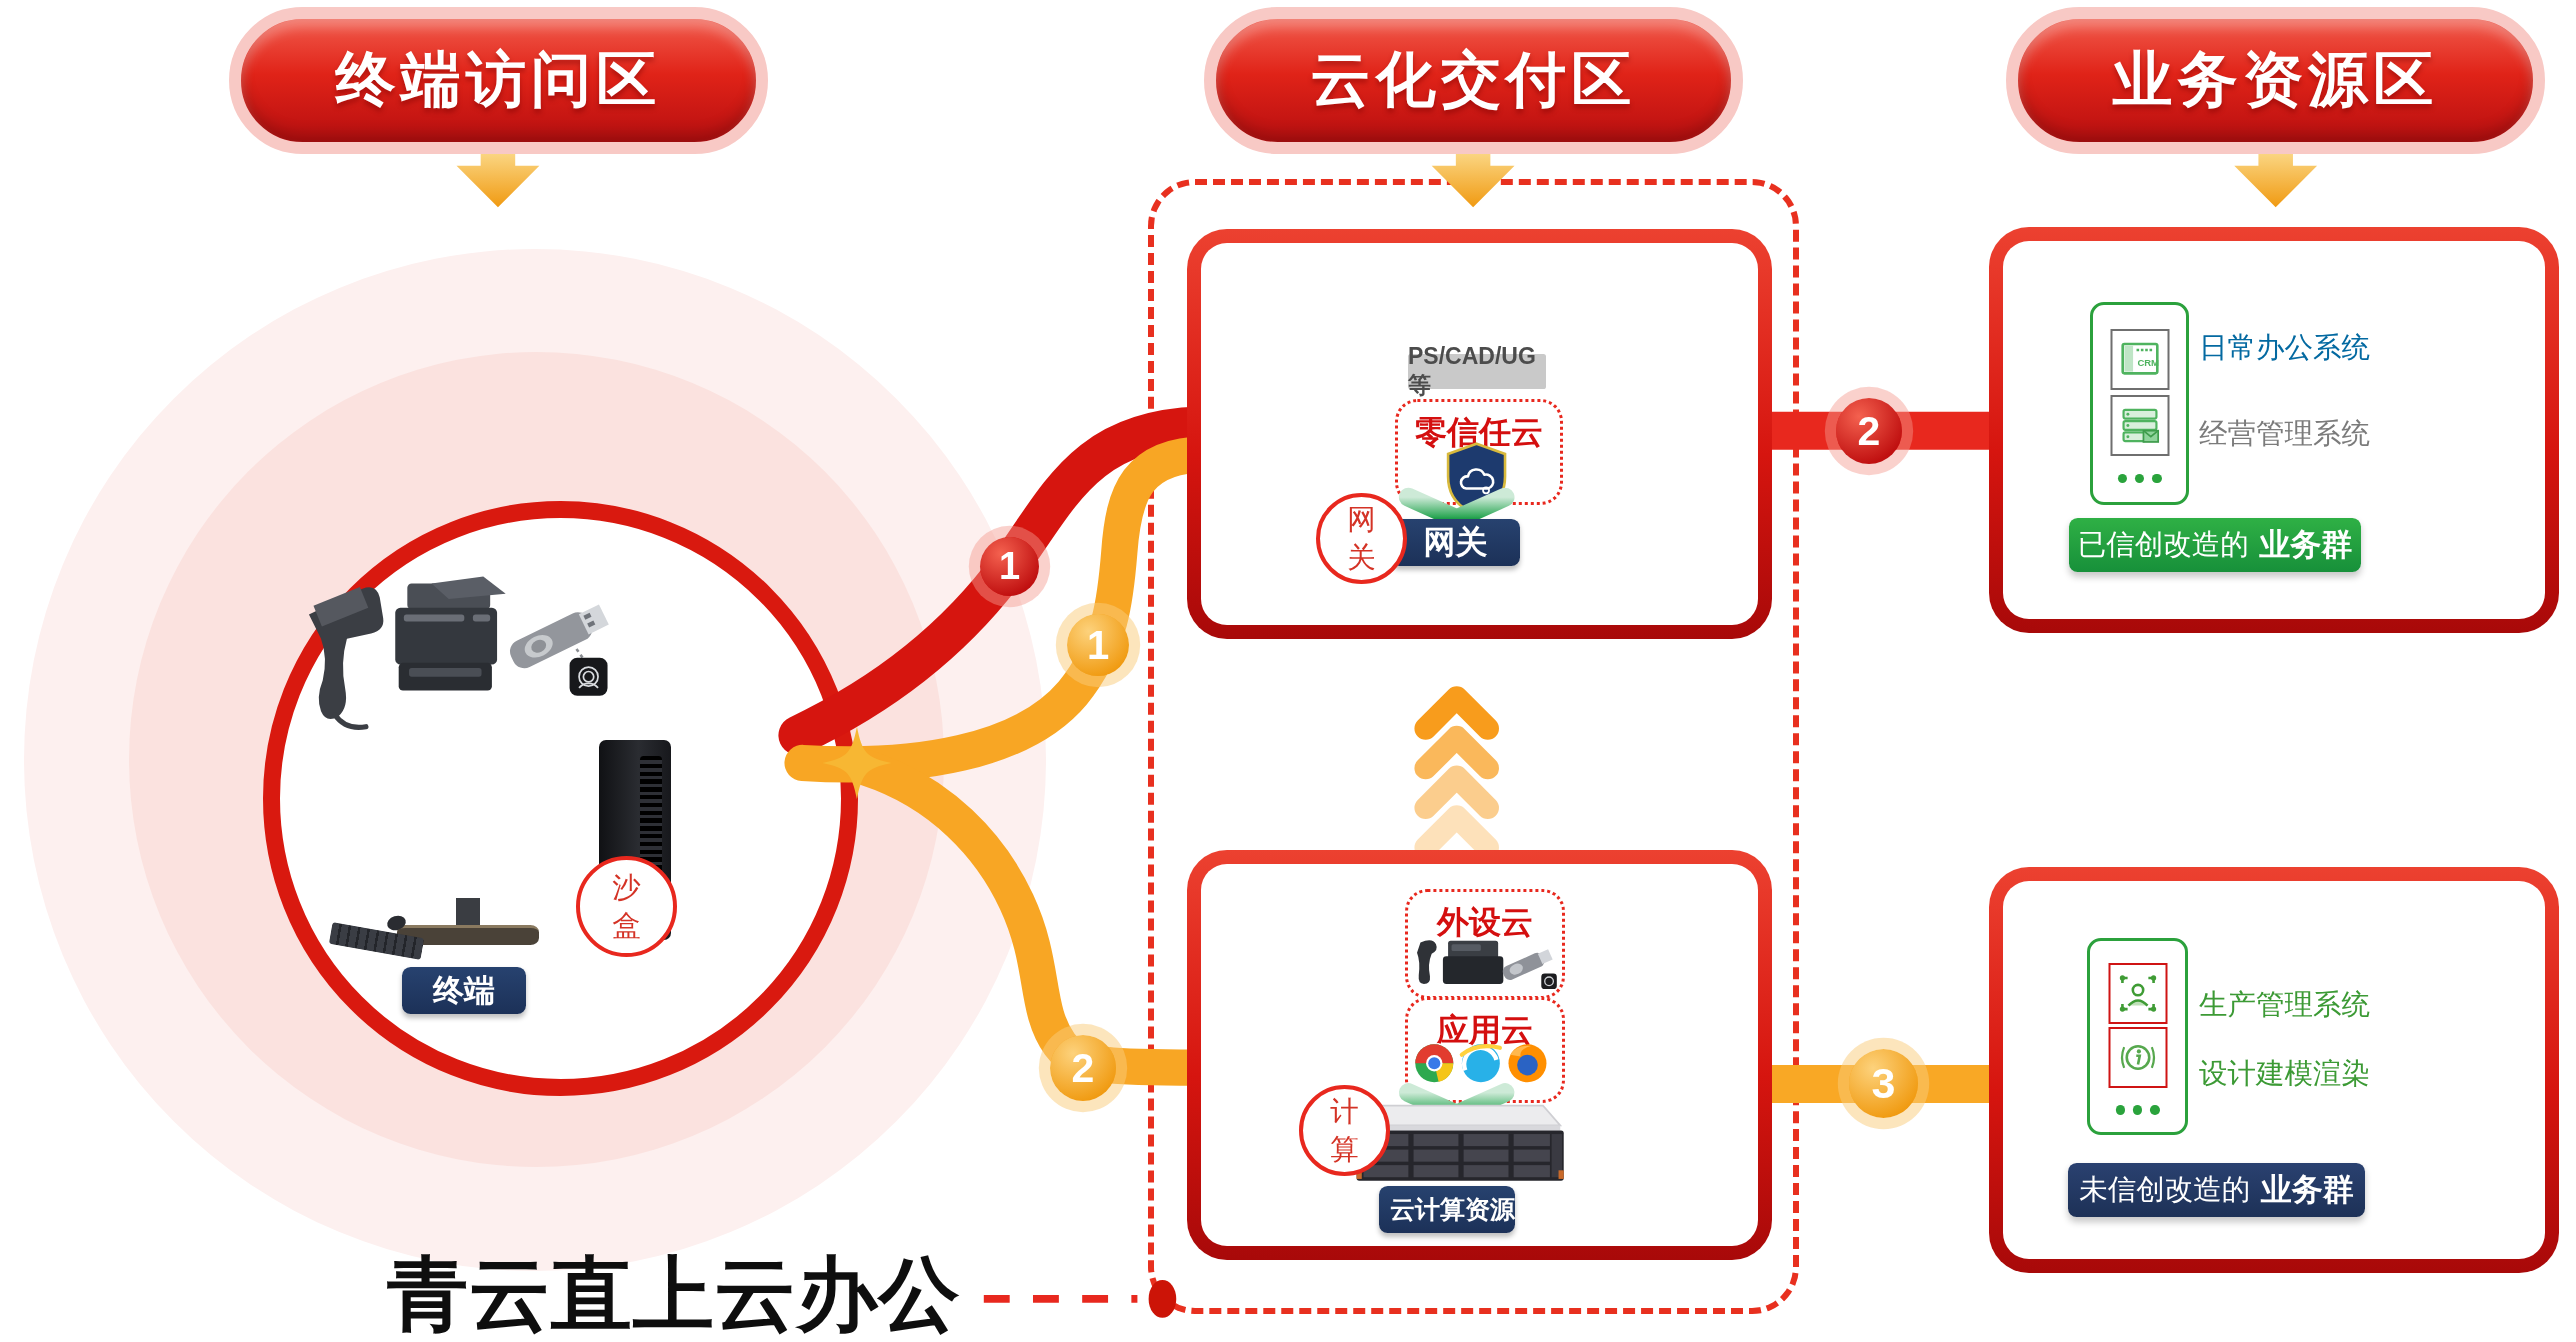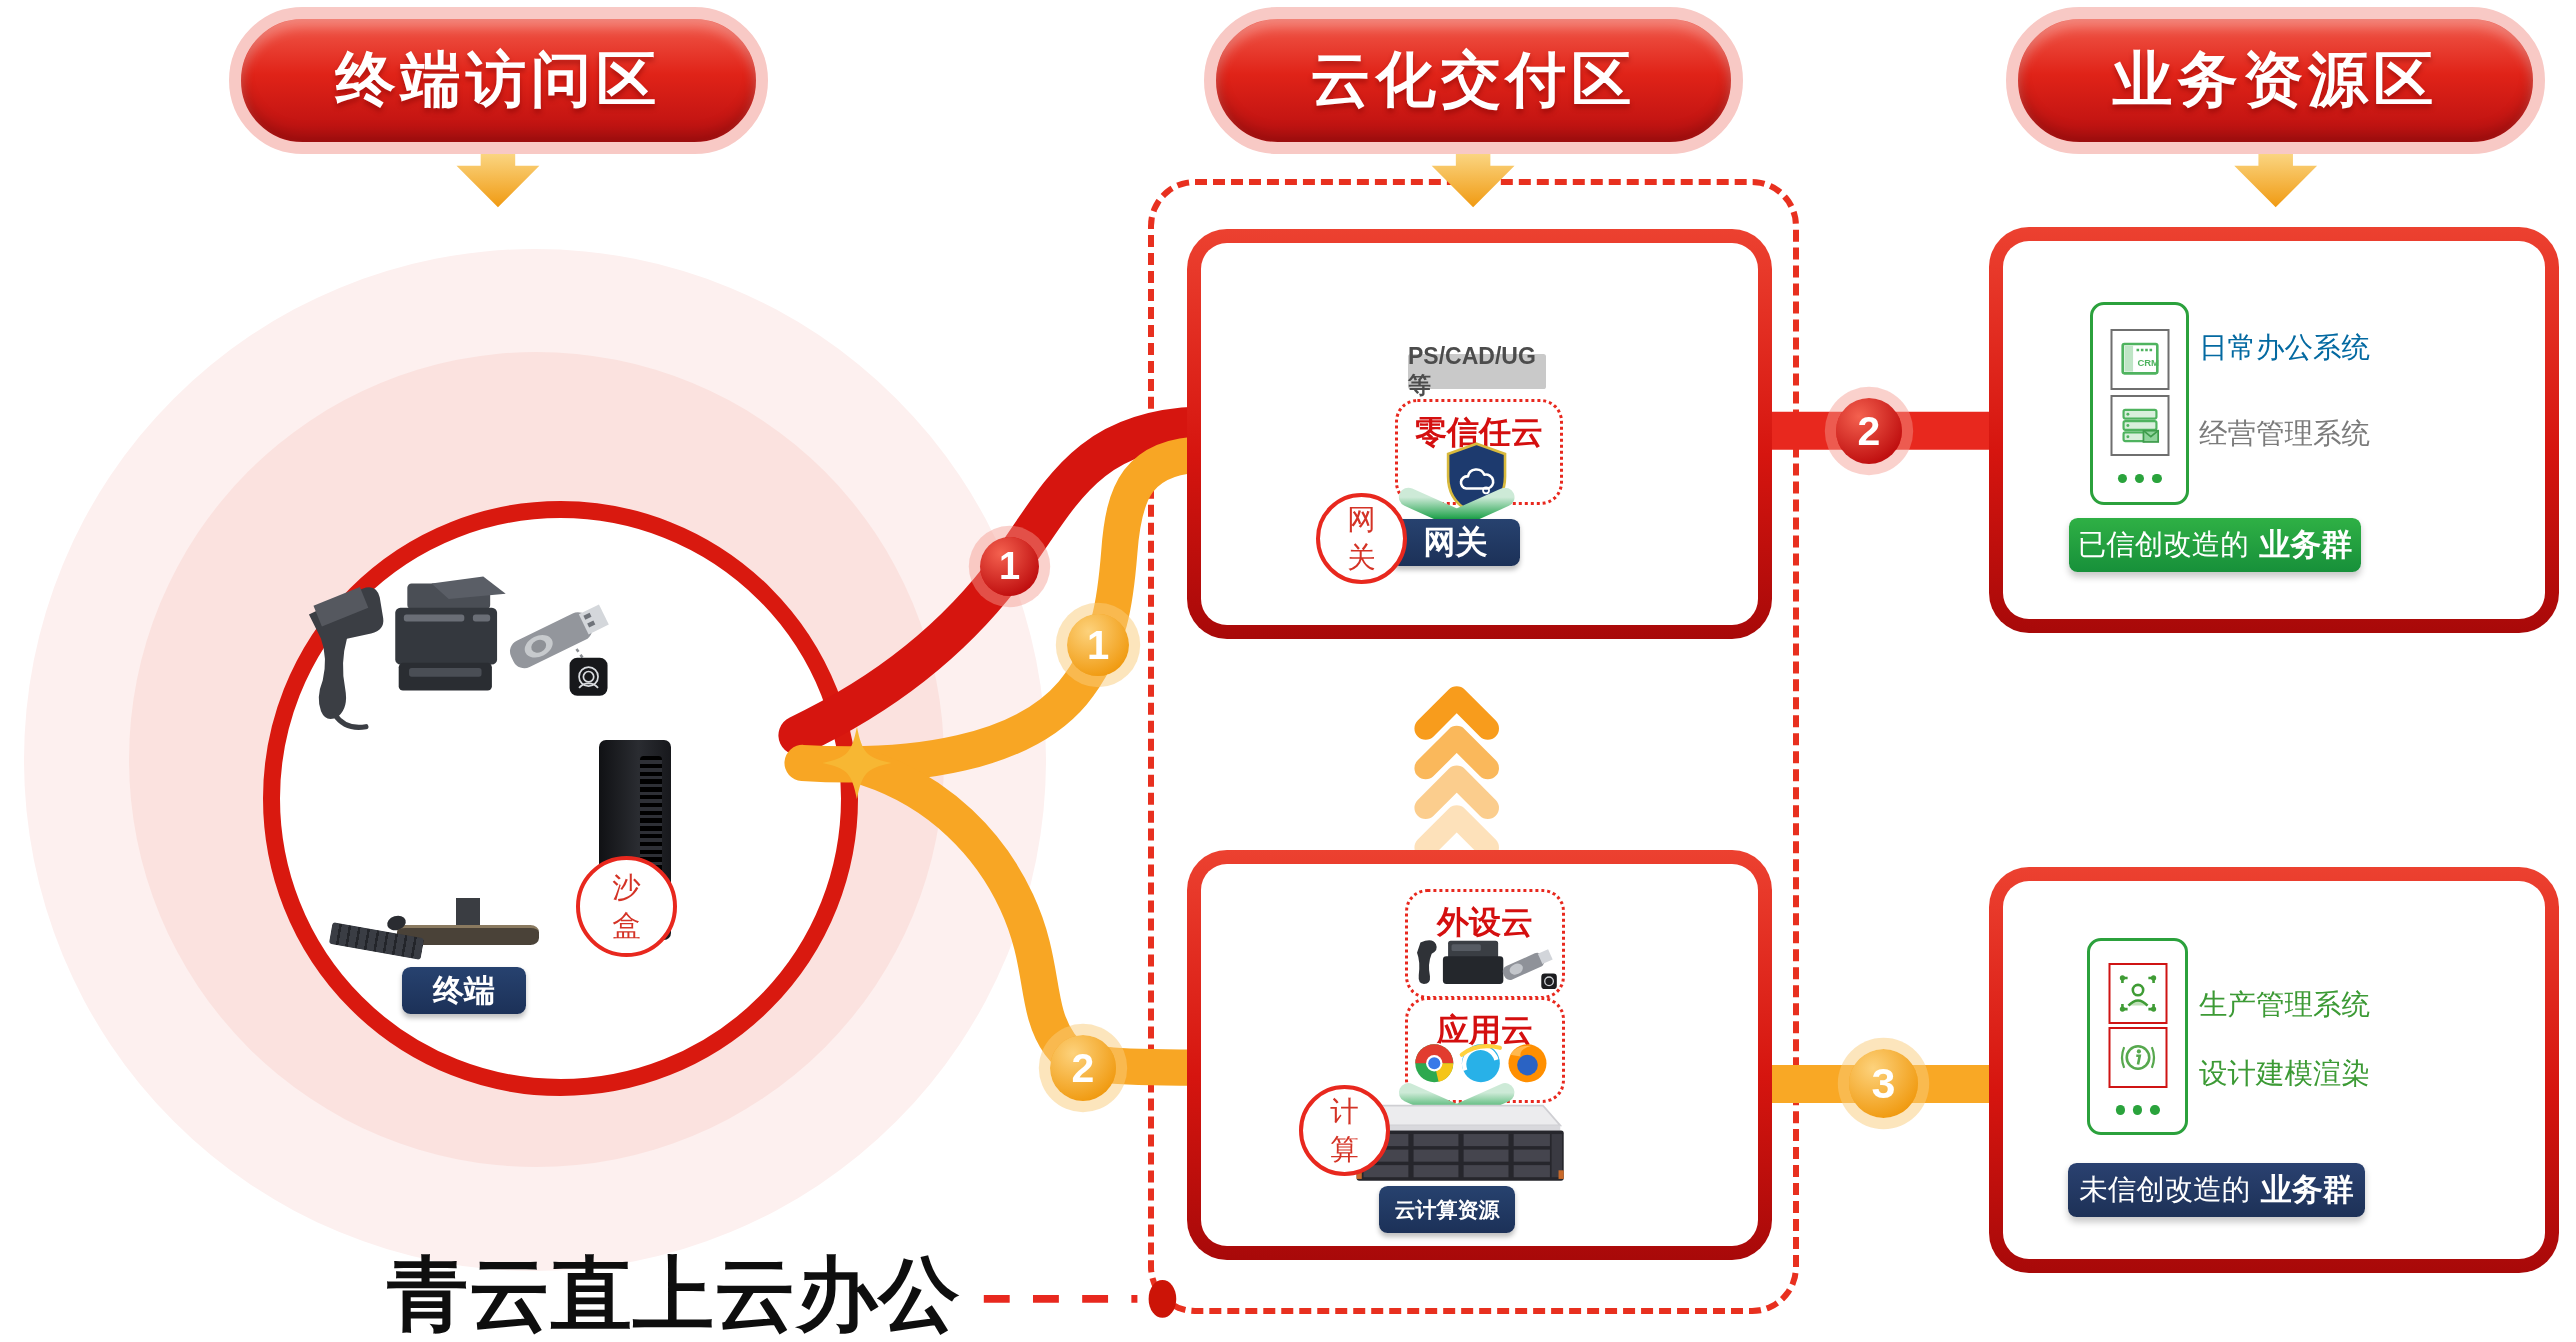--- a/index.html
+++ b/index.html
@@ -172,21 +172,21 @@
   <div class="stamp" style="left:1316px;top:493px;width:83px;height:83px;">
     <span>网关</span>
   </div>
 
   <div class="dotted" style="left:1405px;top:889px;width:154px;height:104px;">
     <span class="t">外设云</span>
   </div>
   <div class="dotted" style="left:1405px;top:997px;width:154px;height:100px;">
     <span class="t">应用云</span>
   </div>
-  <div class="navybar" style="left:1379px;top:1186px;width:136px;height:47px;font-size:21px;">
+  <div class="navybar" style="left:1379px;top:1186px;width:136px;height:47px;font-size:25px;justify-content:flex-end;">
     <span>云计算资源</span>
   </div>
   <div class="stamp" style="left:1299px;top:1085px;width:83px;height:83px;">
     <span>计算</span>
   </div>
 
   <div class="phone" style="left:2090px;top:302px;width:93px;height:197px;">
     <div class="frame gray" style="top:24px;width:55px;height:57px;">
       <svg width="45" height="45" viewBox="0 0 52 52">
         <rect x="6" y="8" width="40" height="34" fill="none" stroke="#4fb35f" stroke-width="3" rx="2"></rect>

